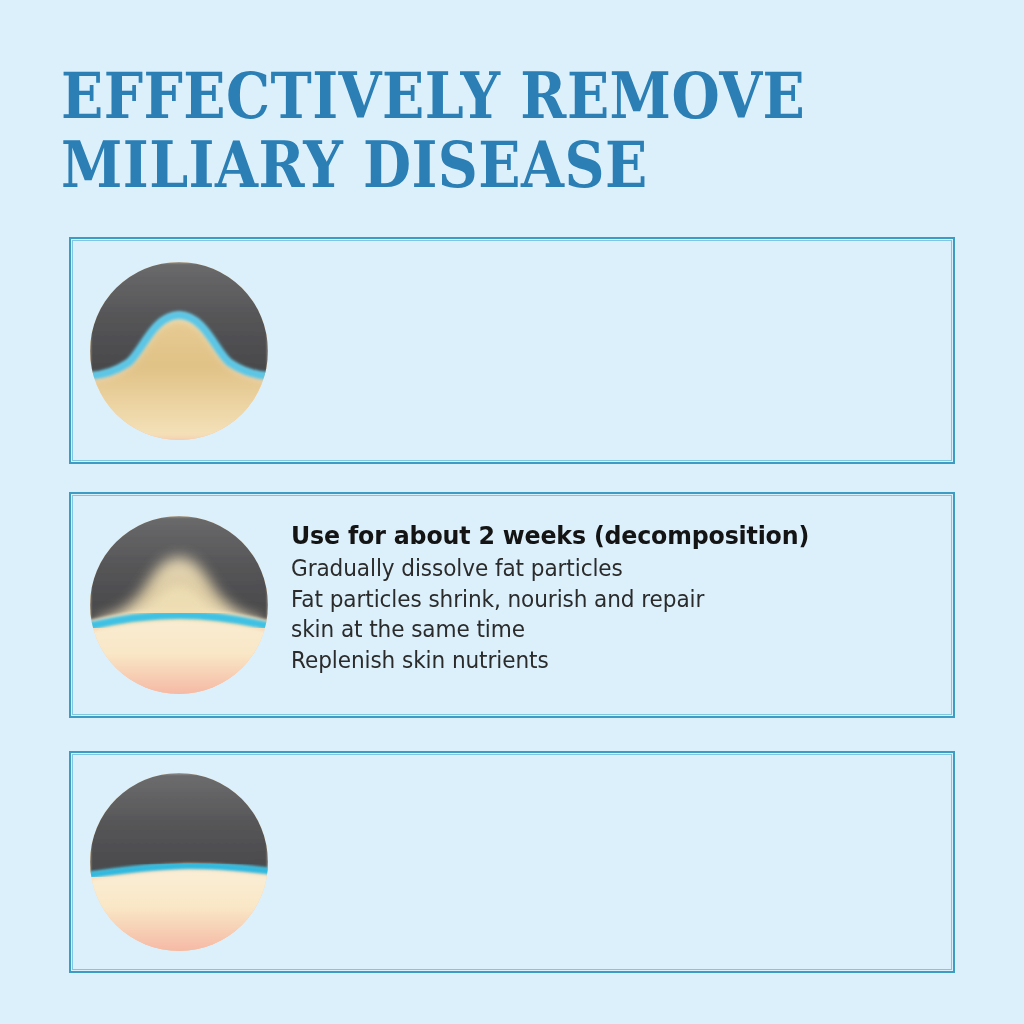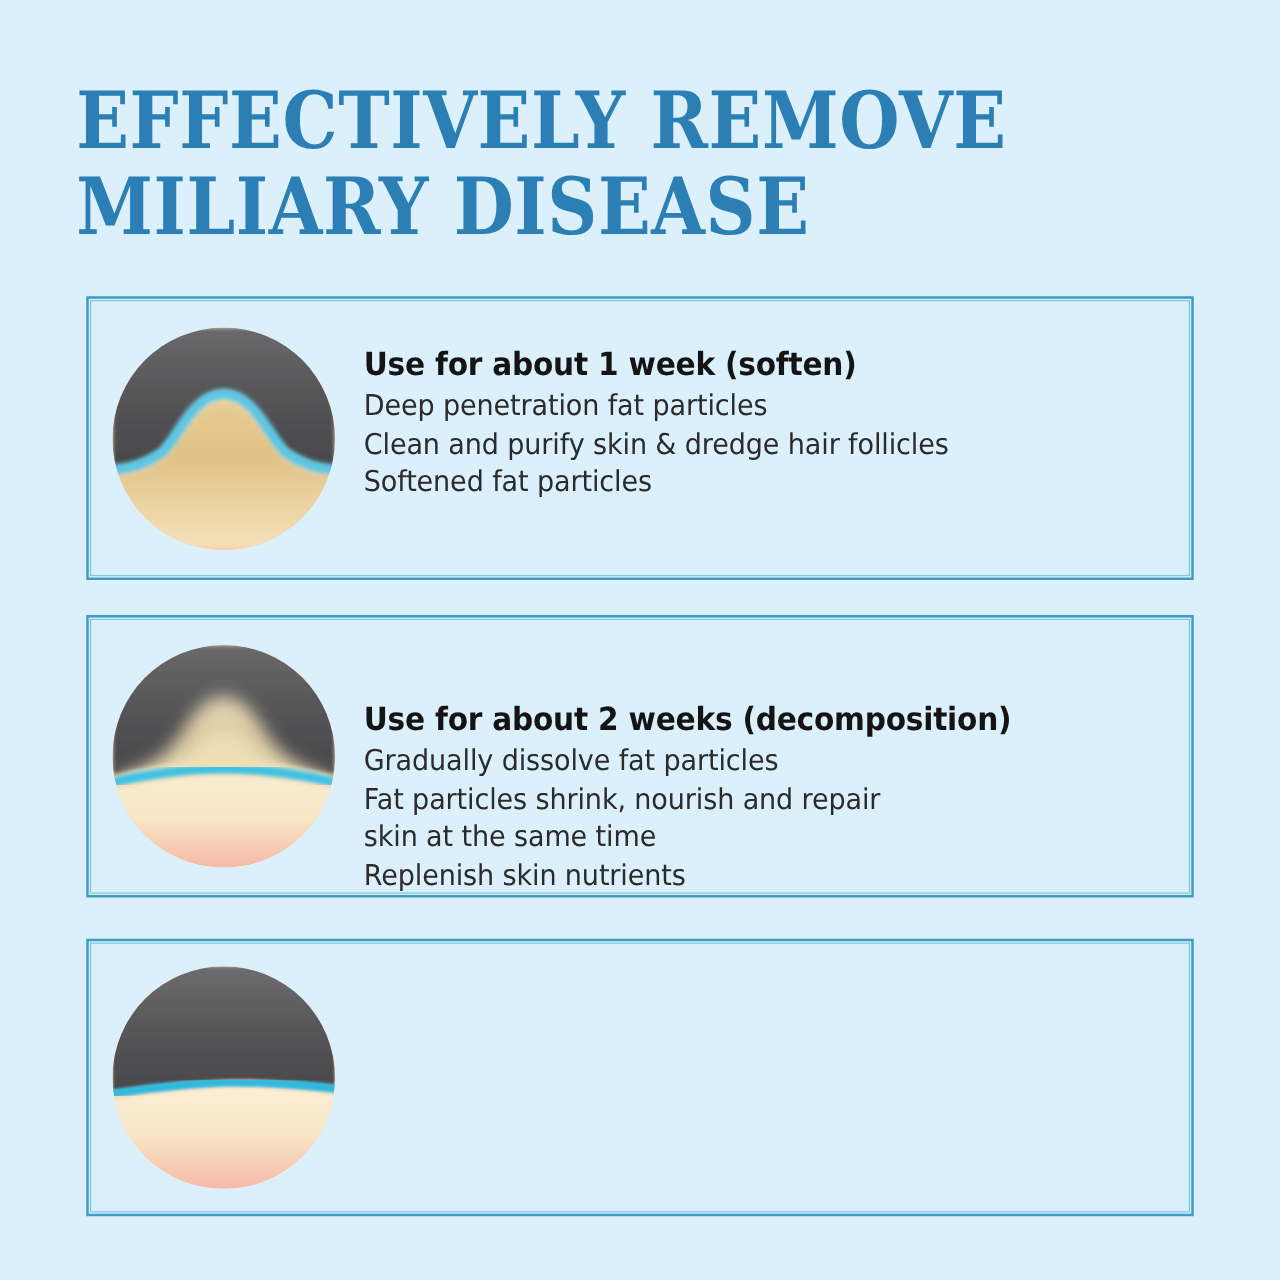--- a/index.html
+++ b/index.html
@@ -102,21 +102,21 @@
     font-size: 23px;
     line-height: 30.5px;
     color: #2b2b2b;
     letter-spacing: -0.1px;
     transform: scaleX(0.94);
     transform-origin: 0 50%;
     white-space: nowrap;
     margin: 0;
   }
   .panel-1 .txt { padding-top: 38px; }
-  .panel-2 .txt { padding-top: 26px; margin-top: 41px; }
+  .panel-2 .txt { padding-top: 26px; }
   .panel-3 .txt { padding-top: 28px; }
 </style>
 </head>
 <body>
 
 <div class="title-block">
   <span class="title-line">EFFECTIVELY REMOVE</span>
   <span class="title-line">MILIARY DISEASE</span>
 </div>
 
@@ -150,26 +150,20 @@
         <rect x="0" y="0" width="178" height="178" fill="url(#skinGrad1)"></rect>
 
         <path filter="url(#softer1)" d="M0,118 C14,117 26,113 38,105 C52,95 62,58 89,57 C116,58 126,95 140,105 C152,113 164,117 178,118 L178,178 L0,178 Z" fill="url(#fatGrad1)"></path>
 
         <path filter="url(#soft1)" d="M0,0 L178,0 L178,112 C164,111 152,107 140,99 C126,89 116,52 89,51 C62,52 52,89 38,99 C26,107 14,111 0,112 Z" fill="url(#darkGrad1)"></path>
 
         <path filter="url(#soft1)" d="M0,114 C14,113 26,109 38,101 C52,91 62,54 89,53 C116,54 126,91 140,101 C152,109 164,113 178,114" fill="none" stroke="#5bc6e6" stroke-width="8" stroke-linecap="round"></path>
       </svg>
     </div>
   </div>
-  <div class="txt">
-    <p class="step-heading">Use for about 1 week (soften)</p>
-    <p class="step-line">Deep penetration fat particles</p>
-    <p class="step-line">Clean and purify skin &amp; dredge hair follicles</p>
-    <p class="step-line">Softened fat particles</p>
-  </div>
 </div>
 
 <div class="panel panel-2">
   <div class="illus-wrap">
     <div class="skin-circle">
       <svg viewBox="0 0 178 178" xmlns="http://www.w3.org/2000/svg">
         <defs>
           <linearGradient id="skinGrad2" x1="0" y1="0" x2="0" y2="1">
             <stop offset="0%" stop-color="#f9ecd2"></stop>
             <stop offset="45%" stop-color="#f9e7c6"></stop>

